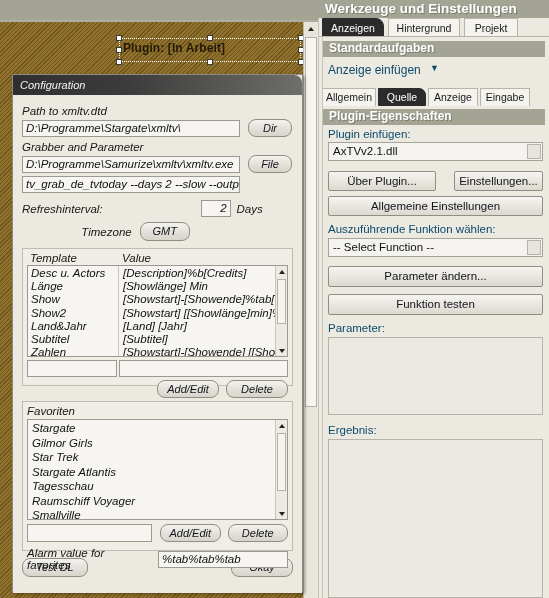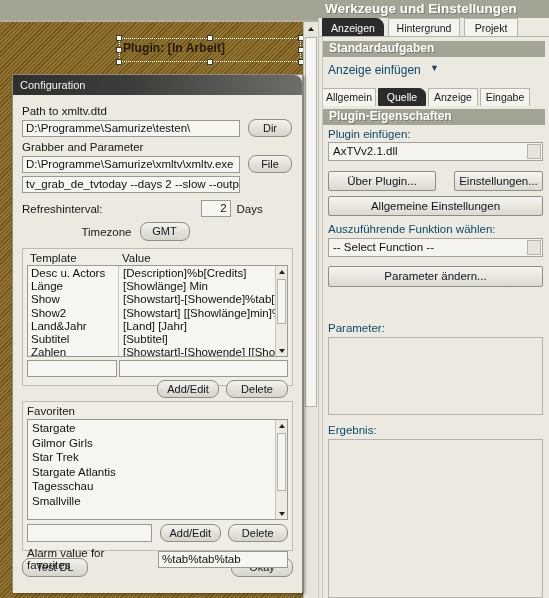--- a/index.html
+++ b/index.html
@@ -45,20 +45,21 @@
     border:1px solid #3b3b3b;box-sizing:border-box;
   }
 
   
   .cfgwin{
     position:absolute;left:12px;top:74px;width:291px;height:518px;
     background:#ece9e0;
     border:1px solid #8d8a80;
     box-sizing:border-box;
     box-shadow:2px 2px 3px rgba(0,0,0,.35);
+    font-style:italic;
   }
   .cfg-title{
     position:absolute;left:0;top:0;width:100%;height:20px;
     background:linear-gradient(to right,#2f2f2f 0%,#3c3c3c 40%,#6e6e6a 100%);
     border-top-right-radius:8px;
     color:#f2f2ee;font-size:11px;
     line-height:20px;padding-left:7px;box-sizing:border-box;
   }
   .cfg-body{position:absolute;left:0;top:20px;width:100%;height:498px;
     background:#ece9e0;padding:6px 9px 0 9px;box-sizing:border-box;}
@@ -208,21 +209,21 @@
     </div>
     <div class="dsb-thumb" style="top:15px;height:370px;"></div>
   </div>
 
   <div class="cfgwin">
     <div class="cfg-title">Configuration</div>
     <div class="cfg-body">
 
       <span class="lbl">Path to xmltv.dtd</span>
       <div class="row">
-        <div class="txt" style="width:218px;">D:\Programme\Samurize\testen\</div>
+        <div class="txt" style="width:218px;">D:\Programme\Stargate\xmltv\</div>
         <div class="btn" style="width:44px;margin-left:8px;">Dir</div>
       </div>
 
       <span class="lbl">Grabber and Parameter</span>
       <div class="row">
         <div class="txt" style="width:218px;">D:\Programme\Samurize\xmltv\xmltv.exe</div>
         <div class="btn" style="width:44px;margin-left:8px;">File</div>
       </div>
 
       <div class="row" style="margin-top:3px;">
@@ -304,20 +305,21 @@
       <div class="group" style="margin-top:15px;height:150px;padding:3px 4px;">
         <span class="grouplabel">Favoriten</span>
 
         <div class="listbox" style="height:101px;margin-top:2px;">
           <div style="padding-top:1px;">
             <div class="fav-row">Stargate</div>
             <div class="fav-row">Gilmor Girls</div>
             <div class="fav-row">Star Trek</div>
             <div class="fav-row">Stargate Atlantis</div>
             <div class="fav-row">Tagesschau</div>
+            <div class="fav-row">Raumschiff Voyager</div>
             <div class="fav-row">Smallville</div>
           </div>
           <div class="vscroll">
             <div class="sb-btn sb-up">
               <span class="sb-arrow up"></span>
             </div>
             <div class="sb-thumb" style="top:13px;height:58px;"></div>
             <div class="sb-btn sb-dn">
               <span class="sb-arrow dn"></span>
             </div>
@@ -379,20 +381,21 @@
     <div class="sbtn" style="left:136px;top:171px;width:89px;height:20px;line-height:18px;">Einstellungen...</div>
     <div class="sbtn" style="left:10px;top:196px;width:215px;height:20px;line-height:18px;">Allgemeine Einstellungen</div>
 
     <div class="side-lbl" style="left:10px;top:223px;">Auszuführende Funktion wählen:</div>
     <div class="combo" style="left:10px;top:238px;width:215px;">
       <span>-- Select Function --</span>
       <span class="combo-btn"></span>
     </div>
 
     <div class="sbtn" style="left:10px;top:266px;width:215px;height:21px;line-height:19px;">Parameter ändern...</div>
+    <div class="sbtn" style="left:10px;top:294px;width:215px;height:21px;line-height:19px;">Funktion testen</div>
 
     <div class="side-lbl" style="left:10px;top:322px;">Parameter:</div>
     <div class="panelbox" style="left:10px;top:337px;width:215px;height:78px;"></div>
 
     <div class="side-lbl" style="left:10px;top:424px;">Ergebnis:</div>
     <div class="panelbox" style="left:10px;top:439px;width:215px;height:159px;"></div>
 
     <div class="sepline" style="left:0px;top:18px;"></div>
     <div class="sepline" style="left:4px;top:37px;"></div>
   </div>

